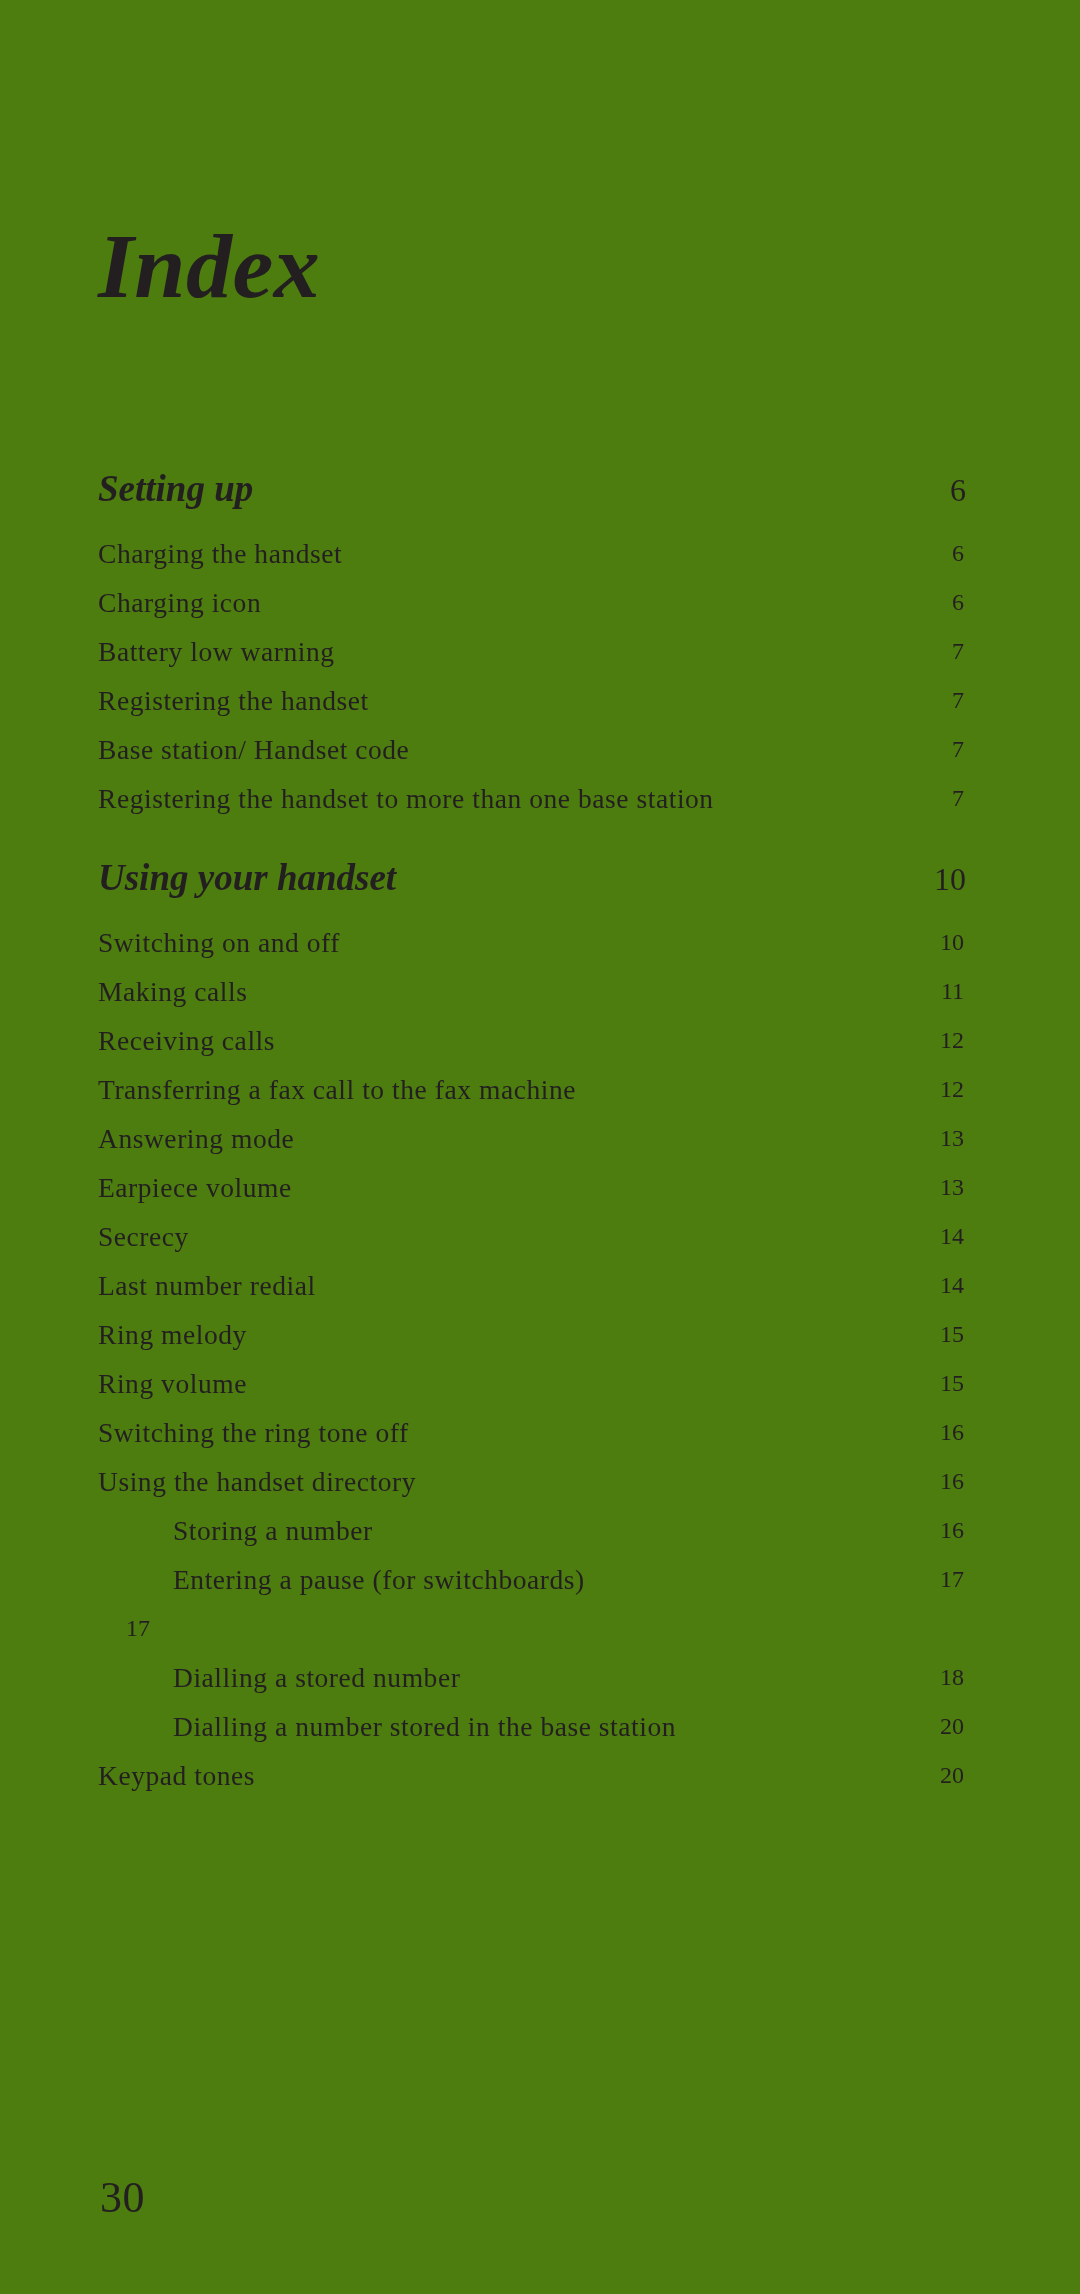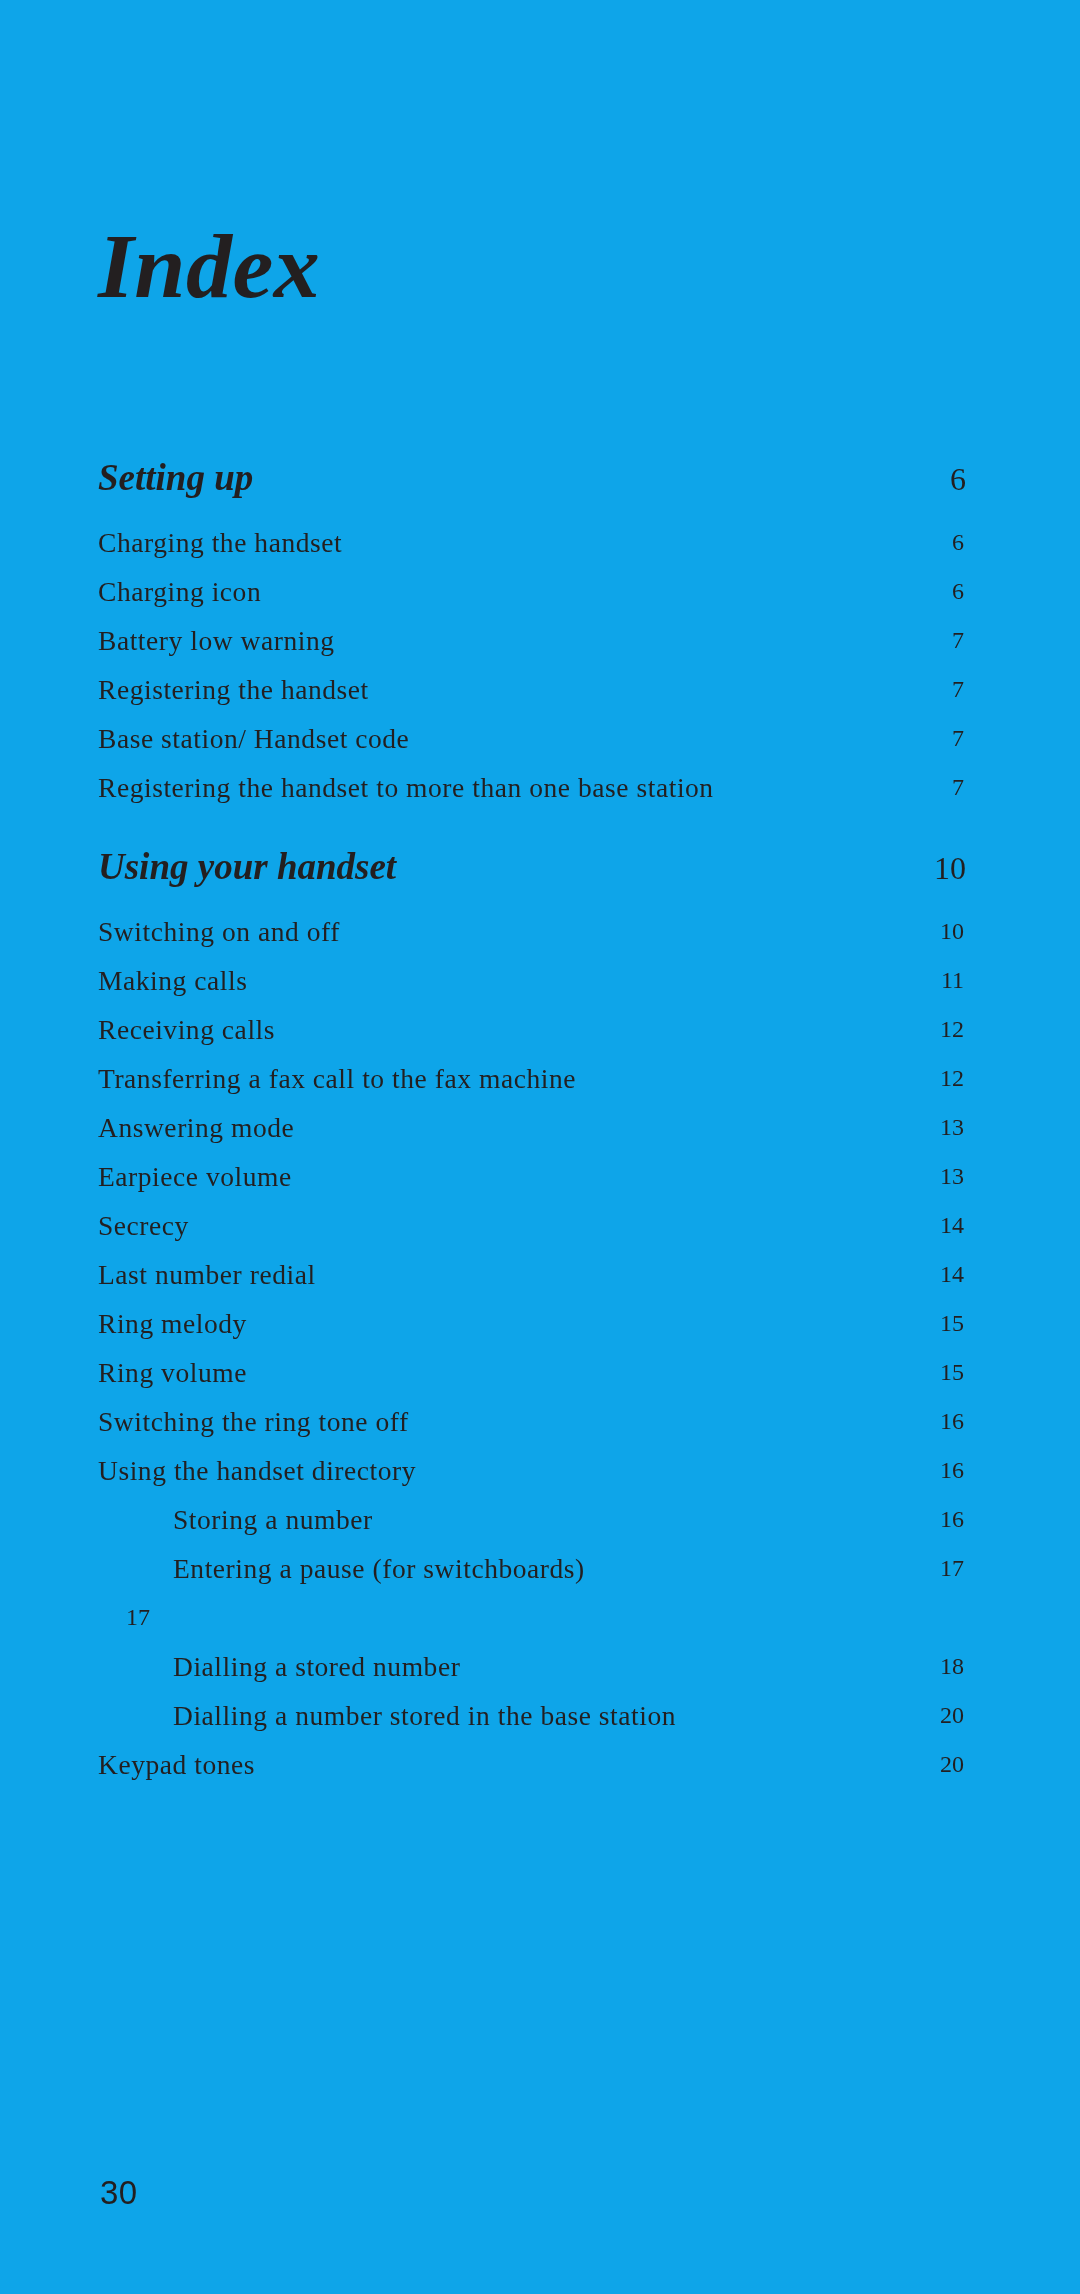--- a/index.html
+++ b/index.html
@@ -5,21 +5,21 @@
   html, body {
     margin: 0;
     padding: 0;
     background: #ffffff;
   }
 
   .page {
     position: relative;
     width: 1080px;
     height: 2294px;
-    background: #0ea5e9;
+    background: #4d7c0f;
     margin: 0 auto;
     overflow: hidden;
     font-family: "Liberation Serif", "DejaVu Serif", serif;
     color: #231f20;
     box-sizing: border-box;
   }
 
   
   .index-title {
     position: absolute;
@@ -31,21 +31,21 @@
     font-size: 92px;
     line-height: 1;
     letter-spacing: 0.5px;
     color: #231f20;
   }
 
   
   .toc {
     position: absolute;
     left: 98px;
-    top: 459px;
+    top: 470px;
     width: 868px;
   }
 
   .section {
     margin-bottom: 0;
   }
 
   .section + .section {
     margin-top: 36px;
   }
@@ -104,22 +104,22 @@
 
   .entry.level-2 .e-label {
     padding-left: 75px;
   }
 
   
   .folio {
     position: absolute;
     left: 100px;
     top: 2176px;
-    font-family: Liberation Sans, sans-serif;
-    font-size: 33px;
+    font-family: Liberation Serif, serif;
+    font-size: 44px;
     line-height: 1;
     color: #231f20;
     letter-spacing: 0.5px;
   }
 </style>
 </head>
 <body>
 
 <div class="page">
 

